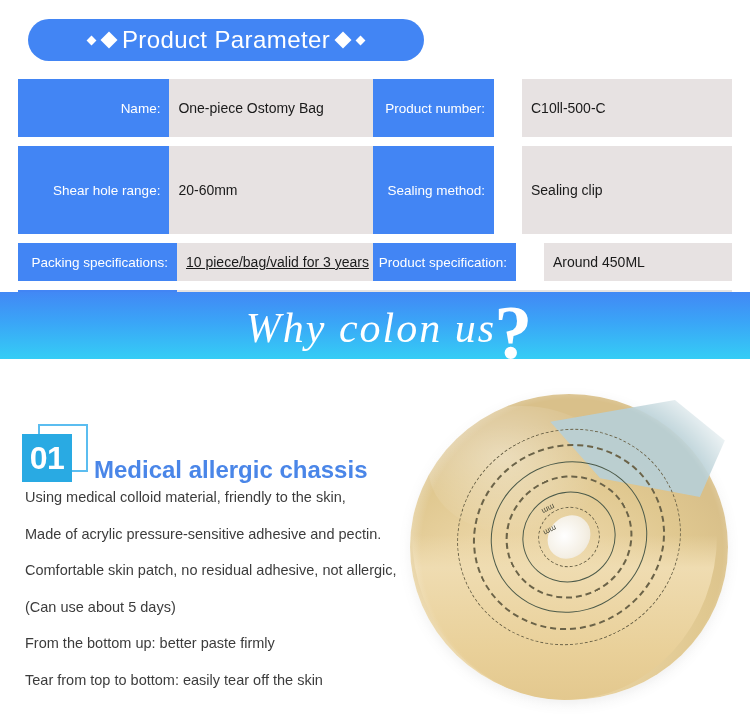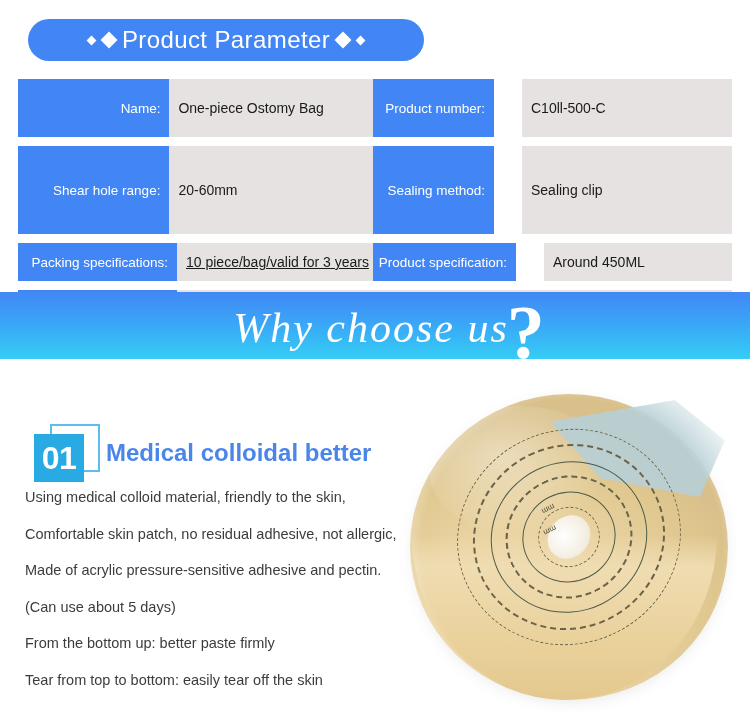--- a/index.html
+++ b/index.html
@@ -159,24 +159,24 @@
   .feature {
     position: absolute;
     left: 0;
     top: 372px;
     width: 750px;
     height: 353px;
   }
 
   .badge-head {
     position: absolute;
-    left: 34px;
+    left: 22px;
     top: 52px;
     display: flex;
-    align-items: center;
+    align-items: flex-end;
   }
   .badge {
     position: relative;
     width: 66px;
     height: 58px;
     flex: none;
   }
   .badge-back {
     position: absolute;
     right: 0;
@@ -382,41 +382,41 @@
 
   <div class="prow rscope">
     <div class="plabel lbl-scope">Scope of application:</div>
     <div class="pvalue val-scope">This product is mainly used for rectum, colon, ileum, anus to collect fistula after surgery</div>
   </div>
 
 </div>
 
 <div class="why-banner">
   <div class="why-inner">
-    <span class="why-text">Why choose us</span>
+    <span class="why-text">Why colon us</span>
     <span class="why-q">?</span>
   </div>
 </div>
 
 <div class="feature">
 
   <div class="badge-head">
     <div class="badge">
       <div class="badge-back"></div>
       <div class="badge-front">
         <span class="badge-num">01</span>
       </div>
     </div>
-    <span class="feature-title">Medical colloidal better</span>
+    <span class="feature-title">Medical allergic chassis</span>
   </div>
 
   <div class="bullets">
     <div class="bullet">Using medical colloid material, friendly to the skin,</div>
+    <div class="bullet">Made of acrylic pressure-sensitive adhesive and pectin.</div>
     <div class="bullet">Comfortable skin patch, no residual adhesive, not allergic,</div>
-    <div class="bullet">Made of acrylic pressure-sensitive adhesive and pectin.</div>
     <div class="bullet">(Can use about 5 days)</div>
     <div class="bullet">From the bottom up: better paste firmly</div>
     <div class="bullet">Tear from top to bottom: easily tear off the skin</div>
   </div>
 
   <div class="photo">
     <div class="wafer">
       <div class="wafer-lower"></div>
       <div class="wafer-hilite"></div>
       <div class="backing"></div>

